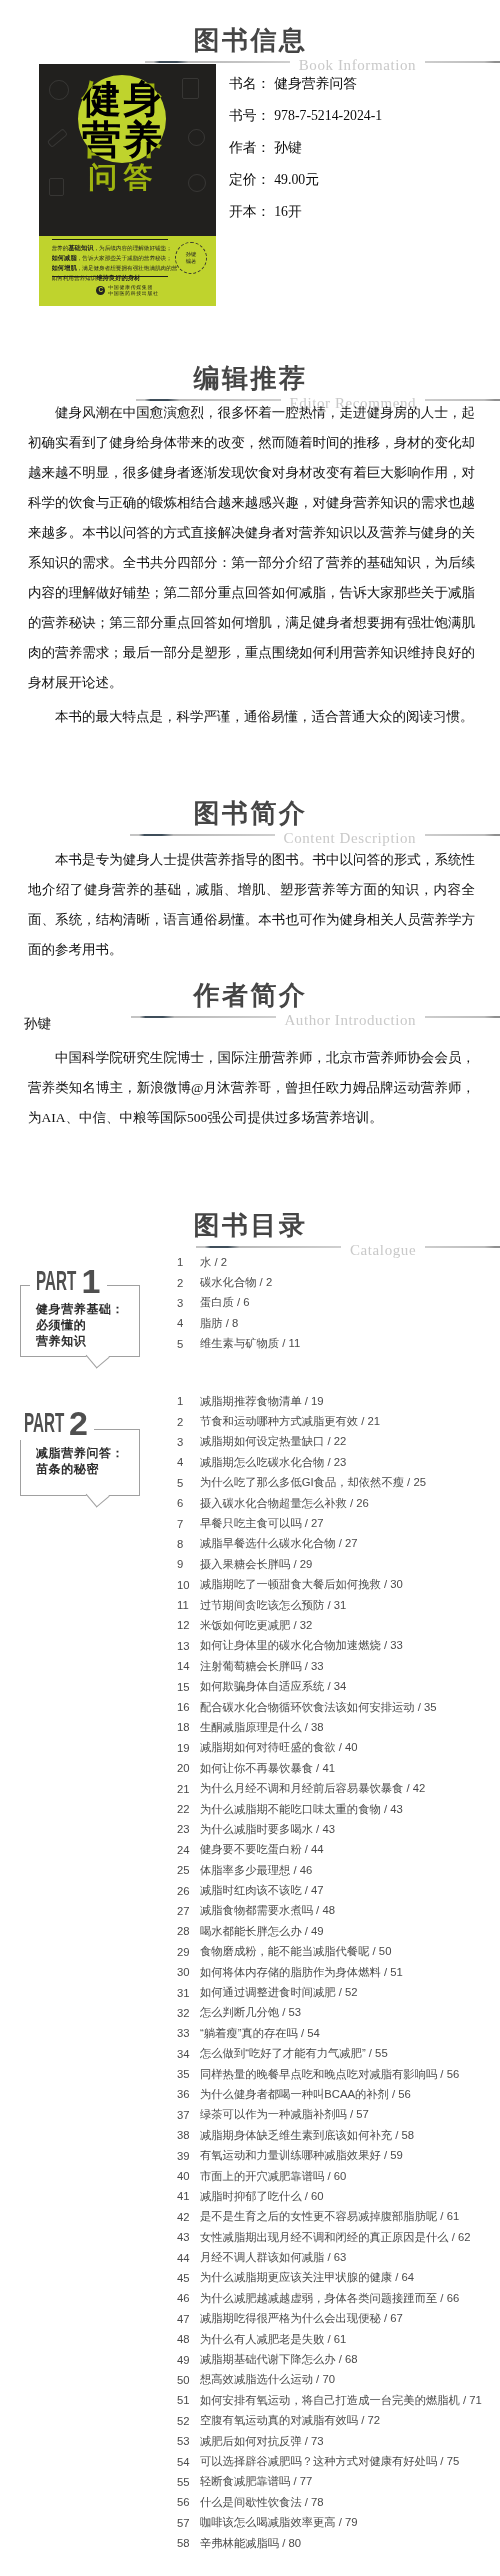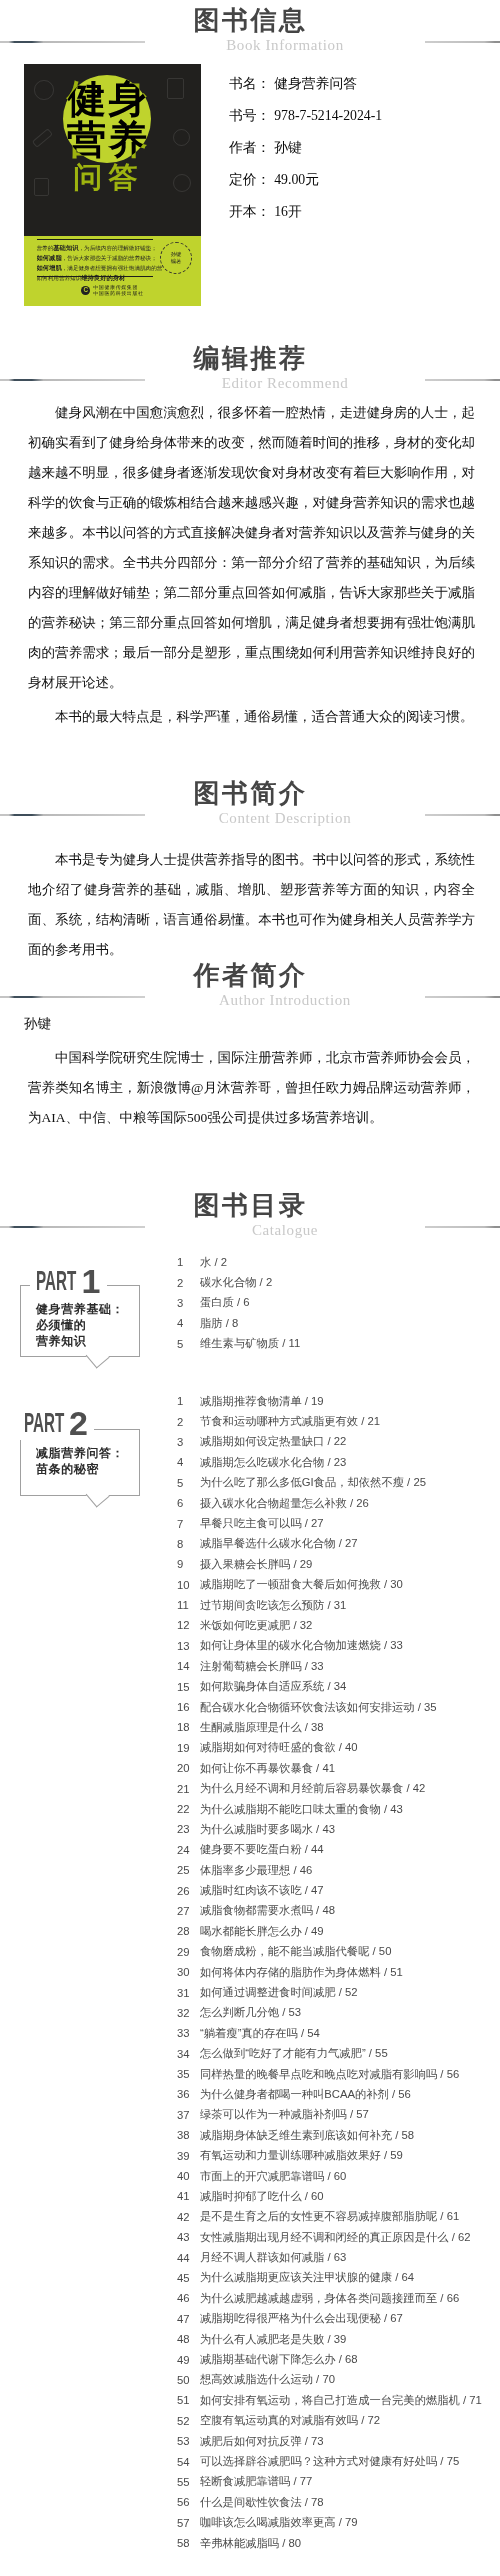--- a/index.html
+++ b/index.html
@@ -2,30 +2,30 @@
 <html style="font-size:10px"><head>
 <meta charset="utf-8">
 <style>
   html,body{margin:0;padding:0;background:#ffffff;}
   .page{position:relative;width:501px;height:2576px;background:#fff;overflow:hidden;
         font-family:"Liberation Sans",sans-serif;}
 
   
   .sec-head{position:absolute;left:0;width:501px;text-align:center;}
   .sec-head .cn{font-size:26px;font-weight:600;color:#454545;letter-spacing:2.5px;line-height:30px;
-                font-family:"Liberation Sans",sans-serif;}
-  .sec-head .sub-row{display:flex;justify-content:space-between;align-items:center;margin-top:1.3px;height:19px;}
+                font-family:"Liberation Sans",sans-serif;margin-top:20px;}
+  .sec-head .sub-row{display:flex;justify-content:flex-end;align-items:center;margin-top:1.3px;height:19px;}
   .sec-head .ln{height:1.3px;margin-top:-7.5px;}
   .sec-head .ln.left{width:145px;background:linear-gradient(90deg,#c4c4c4 0%,#c4c4c4 6%,#3f4e5a 10%,#3f4e5a 22%,#b9b9b9 30%,#cfcfcf 100%);}
   .sec-head .ln.right{width:76px;background:linear-gradient(90deg,#cdcdcd 0%,#bdbdbd 78%,#8f8f8f 92%,#8f8f8f 100%);}
   .sec-head .en{font-family:"Liberation Serif",serif;font-size:15px;color:#c9c9c9;
                 letter-spacing:0.6px;margin:0 8.8px;white-space:nowrap;}
 
   
-  .cover{position:absolute;left:24px;top:64px;width:177px;height:242px;}
+  .cover{position:absolute;left:39px;top:64px;width:177px;height:242px;}
   .cover-art{position:absolute;left:0;top:0;width:177px;height:172px;background:#21201e;isolation:isolate;overflow:hidden;}
   .gcircle{position:absolute;left:39px;top:11.3px;width:88px;height:88px;border-radius:50%;background:#bfd32d;}
   .deco{position:absolute;border:1.3px solid rgba(255,255,255,0.10);}
   .deco.c{border-radius:50%;}
   .ct-row{position:absolute;left:22px;width:125px;text-align:center;color:#bfd32d;
           mix-blend-mode:difference;font-weight:700;letter-spacing:2.5px;line-height:1;
           font-family:"Liberation Sans",sans-serif;}
   .ct-r0{top:15px;font-size:39px;}
   .ct-r1{top:56px;font-size:39px;}
   .ct-r2{top:99px;font-size:29px;letter-spacing:6.3px;}
@@ -408,21 +408,21 @@
       <li>
         <span class="num">46</span>
         <span class="tt">为什么减肥越减越虚弱，身体各类问题接踵而至 / 66</span>
       </li>
       <li>
         <span class="num">47</span>
         <span class="tt">减脂期吃得很严格为什么会出现便秘 / 67</span>
       </li>
       <li>
         <span class="num">48</span>
-        <span class="tt">为什么有人减肥老是失败 / 39</span>
+        <span class="tt">为什么有人减肥老是失败 / 61</span>
       </li>
       <li>
         <span class="num">49</span>
         <span class="tt">减脂期基础代谢下降怎么办 / 68</span>
       </li>
       <li>
         <span class="num">50</span>
         <span class="tt">想高效减脂选什么运动 / 70</span>
       </li>
       <li>

